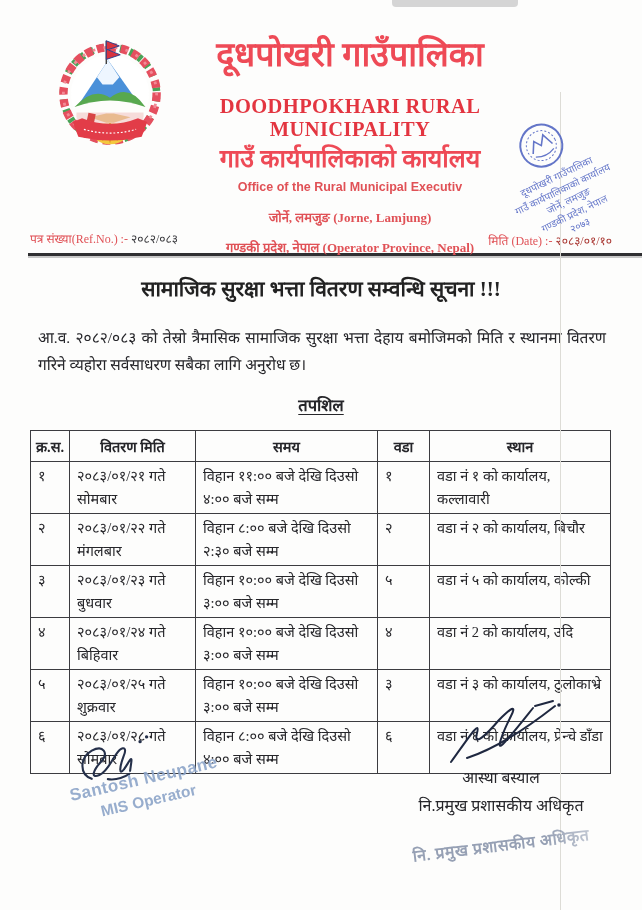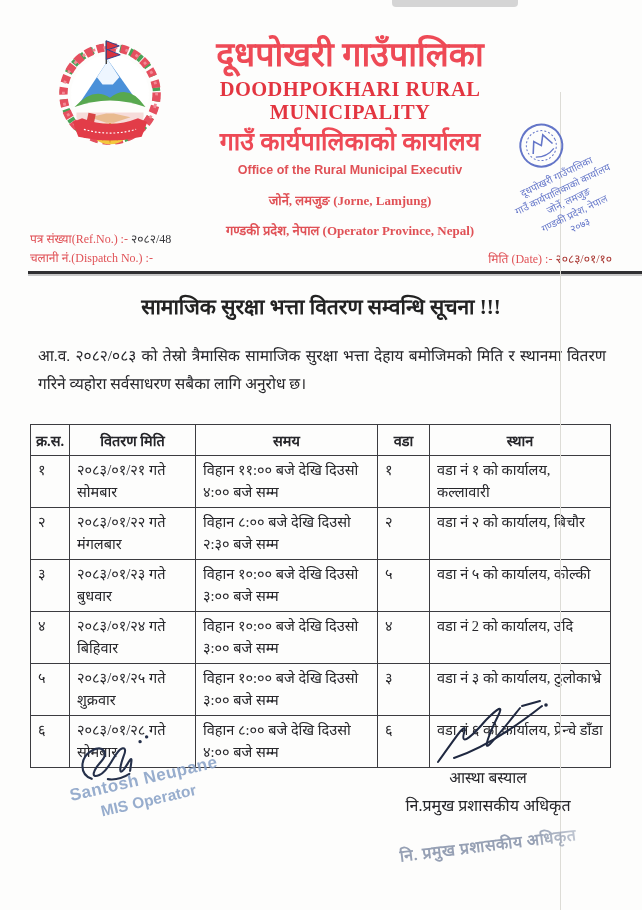--- a/index.html
+++ b/index.html
@@ -14,21 +14,21 @@
     font-family:"Liberation Serif", serif; color:var(--ink);
   }
   .scan-smudge{position:absolute;left:392px;top:0;width:126px;height:7px;background:#b5b5b5;opacity:.55;border-radius:0 0 4px 4px;}
   .fold-line{position:absolute;left:560px;top:92px;bottom:0;width:1px;background:#dddcd6;}
 
   
   .letterhead{position:relative;padding-top:36px;height:182px;}
   .emblem{position:absolute;left:54px;top:38px;width:112px;height:110px;}
   .head-center{margin:0 92px 0 150px;text-align:center;line-height:1.1;}
   .t-np{font-size:34px;font-weight:bold;color:var(--accent-red);}
-  .t-en{font-size:20.5px;font-weight:bold;color:var(--deep-red);letter-spacing:.4px;margin-top:5px;}
+  .t-en{font-size:20.5px;font-weight:bold;color:var(--deep-red);letter-spacing:.4px;margin-top:22px;}
   .o-np{font-size:25px;font-weight:bold;color:var(--accent-red);margin-top:5px;}
   .o-en{font-size:12.5px;font-weight:bold;color:var(--label-red);margin-top:8px;font-family:Liberation Sans, sans-serif;}
   .addr{font-size:13px;color:var(--label-red);margin-top:16px;font-weight:bold;}
   .blue-stamp{
     position:absolute; top:118px; right:6px; width:158px; text-align:center;
     transform:rotate(-26deg); color:var(--stamp-blue); opacity:.85;
   }
   .blue-stamp svg{display:block;margin:0 auto 2px auto;}
   .stamp-lines div{font-size:10px;line-height:1.35;white-space:nowrap;}
 
@@ -40,35 +40,35 @@
   .date-line{font-size:12px;color:var(--label-red);}
   .date-val{color:var(--date-red);}
   .rule{margin:4px 0 0 28px;height:3px;background:#2f2f32;box-shadow:0 2px 0 rgba(40,40,40,.25);}
 
   
   .notice-title{margin:18px 0 0 0;text-align:center;font-size:21px;font-weight:600;color:#222;}
   .body-text{margin:22px 36px 0 38px;font-size:15.5px;line-height:1.8;text-align:justify;}
   .subhead{margin-top:14px;text-align:center;font-size:16.5px;font-weight:600;text-decoration:underline;text-underline-offset:3px;}
 
   
-  table{border-collapse:collapse;margin:26px 32px 0 30px;width:580px;table-layout:fixed;border-radius:12px;}
+  table{border-collapse:collapse;margin:14px 32px 0 30px;width:580px;table-layout:fixed;border-radius:12px;}
   th,td{border:1.4px solid var(--table-line);padding:3px 7px;font-size:14.5px;vertical-align:top;text-align:left;}
   th{font-weight:600;text-align:center;padding:5px 4px;}
   col.c-sn{width:39px;} col.c-date{width:126px;} col.c-time{width:182px;} col.c-ward{width:52px;} col.c-place{width:181px;}
   td .l2{display:block;line-height:1.55;}
   td{line-height:1.55;height:38px;}
 
   
   .sig-left{position:absolute;left:44px;top:732px;width:200px;}
   .sig-left svg{display:block;margin-left:26px;transform:rotate(-6deg);}
   .sig-left-text{transform:rotate(-13deg);transform-origin:left top;margin-top:2px;text-align:center;
     font-family:"Liberation Sans",sans-serif;font-weight:bold;color:var(--sign-blue);opacity:.9;}
   .sig-left-text .n{font-size:17px;letter-spacing:.5px;}
   .sig-left-text .t{font-size:15.5px;margin-top:3px;}
-  .sig-right{position:absolute;right:39px;top:698px;width:230px;text-align:center;}
+  .sig-right{position:absolute;right:26px;top:698px;width:230px;text-align:center;}
   .sig-right svg{display:block;margin:0 auto -6px auto;}
   .sig-name{font-size:15.5px;margin-top:2px;}
   .sig-title{font-size:16px;margin-top:6px;}
   .gray-stamp{margin-top:18px;transform:rotate(-7deg);color:var(--gray-stamp);opacity:.8;
     font-size:16px;font-weight:600;letter-spacing:.5px;white-space:nowrap;
     -webkit-mask-image:linear-gradient(90deg,#000 70%,rgba(0,0,0,.35));
             mask-image:linear-gradient(90deg,#000 70%,rgba(0,0,0,.35));}
 </style>
 </head>
 <body>
@@ -137,35 +137,33 @@
           <div>गण्डकी प्रदेश, नेपाल</div>
           <div>२०७३</div>
         </div>
     </div>
   </header>
 
   <div class="meta">
     <div class="meta-left">
       <div>
         <span class="red-label">पत्र संख्या(Ref.No.) :-</span>
-        <span class="meta-val">२०८२/48</span>
-      </div>
-      <div>
-        <span class="red-label">चलानी नं.(Dispatch No.) :-</span>
+        <span class="meta-val">२०८२/०८३</span>
       </div>
     </div>
     <div class="date-line">
       <span>मिति (Date) :-</span>
       <span class="date-val">२०८३/०१/१०</span>
     </div>
   </div>
   <div class="rule"></div>
 
   <h1 class="notice-title">सामाजिक सुरक्षा भत्ता वितरण सम्वन्धि सूचना !!!</h1>
   <p class="body-text">आ.व. २०८२/०८३ को तेस्रो त्रैमासिक सामाजिक सुरक्षा भत्ता देहाय बमोजिमको मिति र स्थानमा वितरण गरिने व्यहोरा सर्वसाधरण सबैका लागि अनुरोध छ।</p>
+  <div class="subhead">तपशिल</div>
 
   <table>
     <colgroup>
         <col class="c-sn">
         <col class="c-date">
         <col class="c-time">
         <col class="c-ward">
         <col class="c-place">
       </colgroup>
     <thead>

